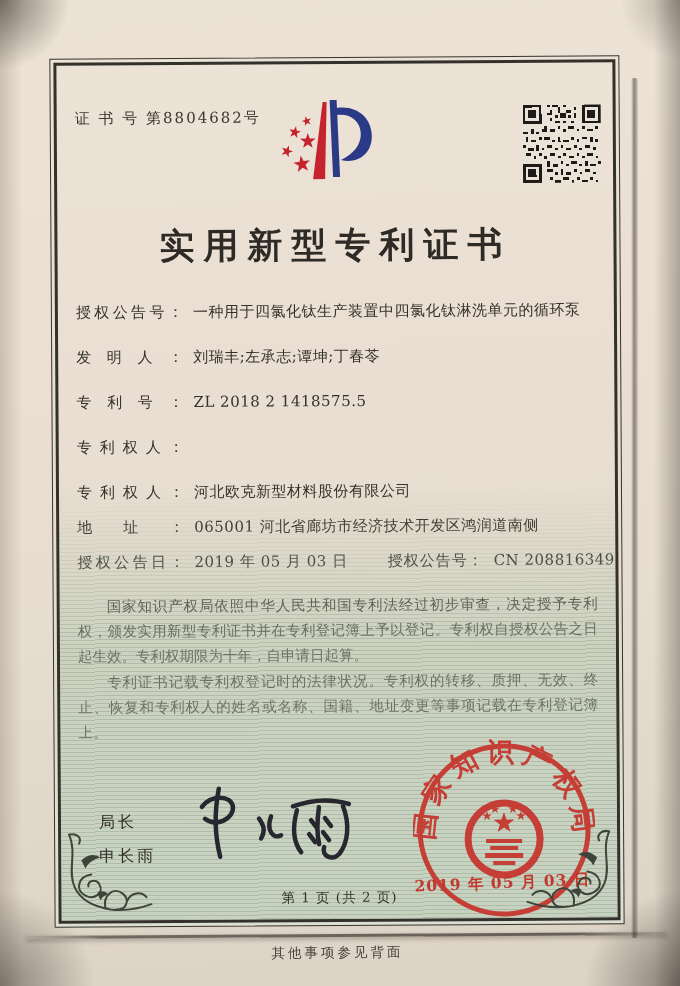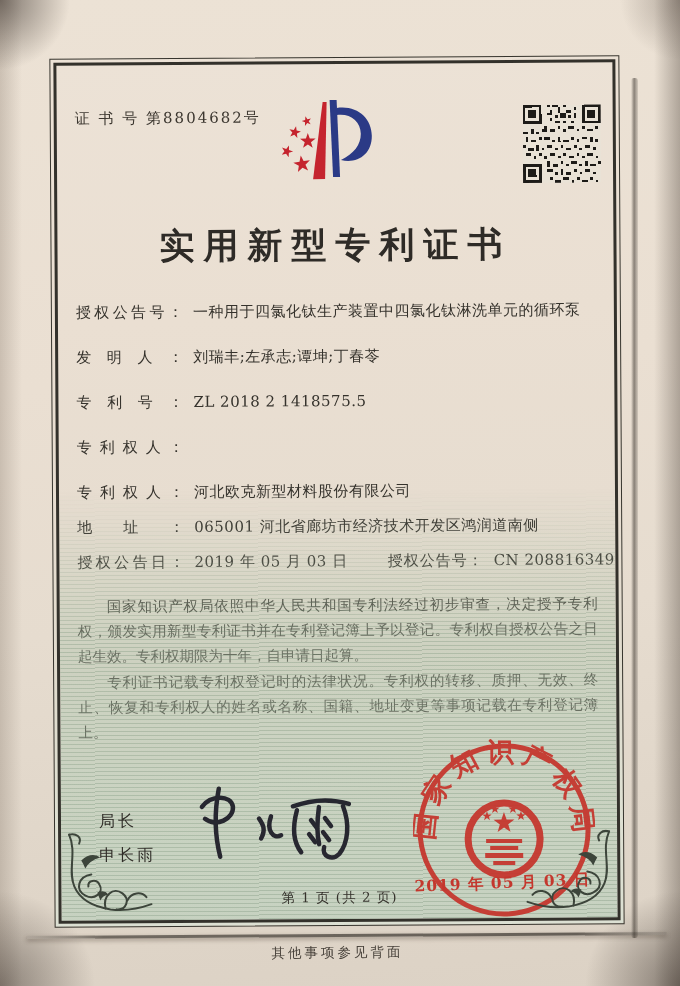--- a/index.html
+++ b/index.html
@@ -56,21 +56,21 @@
   .f-label{ display:inline-block; width:107px; text-align:justify; text-align-last:justify; flex:none; }
   .f-value{ margin-left:10px; letter-spacing:.5px; }
   .f-label2{ margin-left:40px; flex:none; letter-spacing:1px; }
 
   .paras{ margin:22px 18px 0 18px; font-size:14.5px; line-height:1.74; color:#3a362f;
     text-align:justify; }
   .paras p{ text-indent:2em; }
 
   .sig-block{ position:absolute; left:38px; top:740px; font-size:16px; color:#2f2c27;
     line-height:34px; letter-spacing:3px;
-    font-family:Liberation Mono, monospace; }
+    font-family:Liberation Sans, sans-serif; }
   .signature{ position:absolute; left:128px; top:716px; }
 
   .seal{ position:absolute; left:352px; top:676px; }
   .seal-date{ position:absolute; left:346px; top:810px; width:190px; text-align:center;
     color:#c4372d; font-size:15.5px; letter-spacing:1px; transform:rotate(-2deg); font-weight:bold; }
 
   .flourish{ position:absolute; bottom:0; }
   .flourish.left{ left:0; }
   .flourish.right{ right:0; transform:scaleX(-1); }
 

